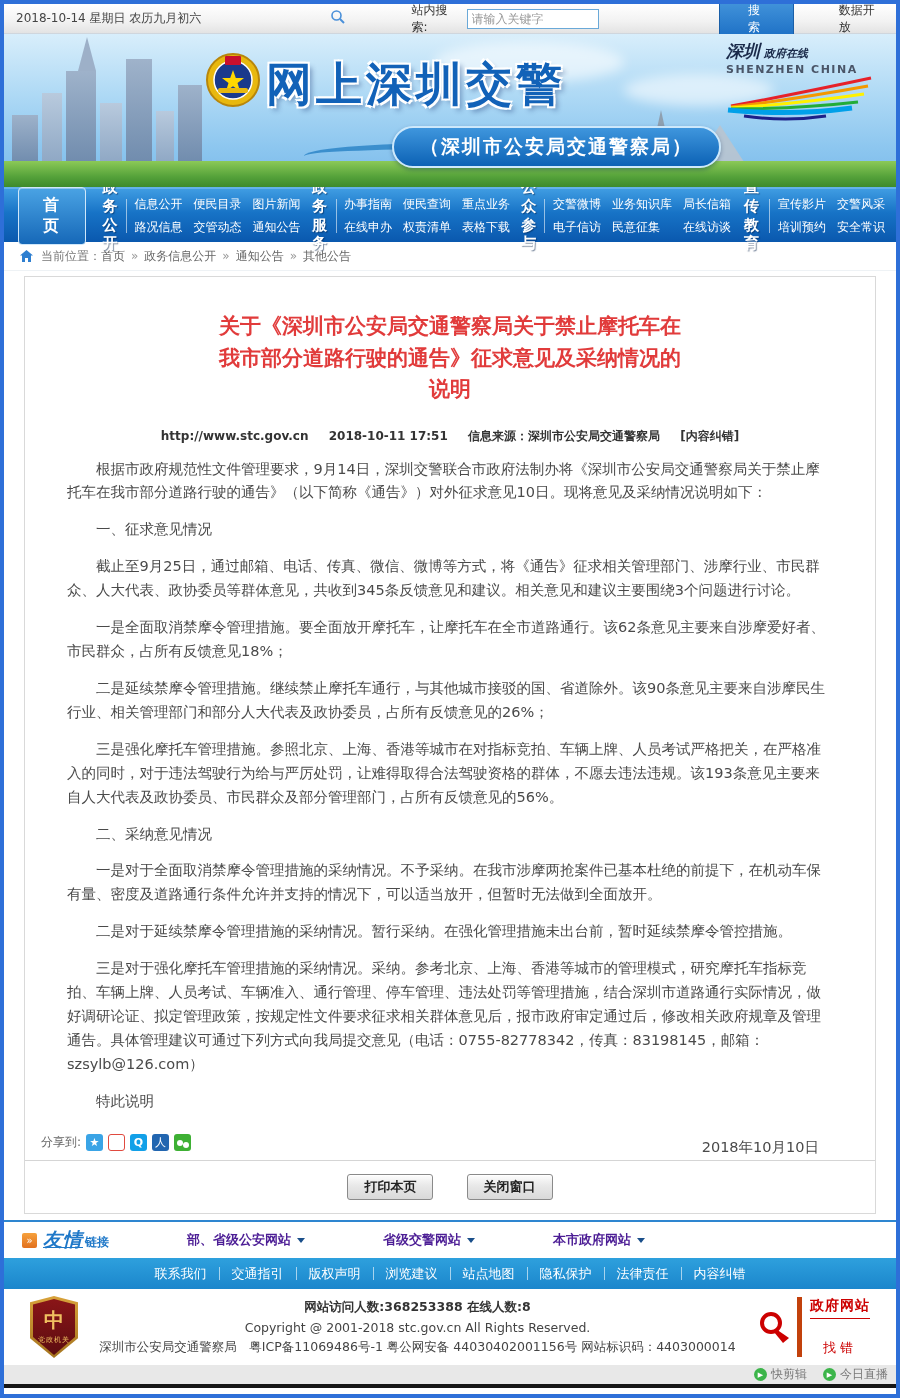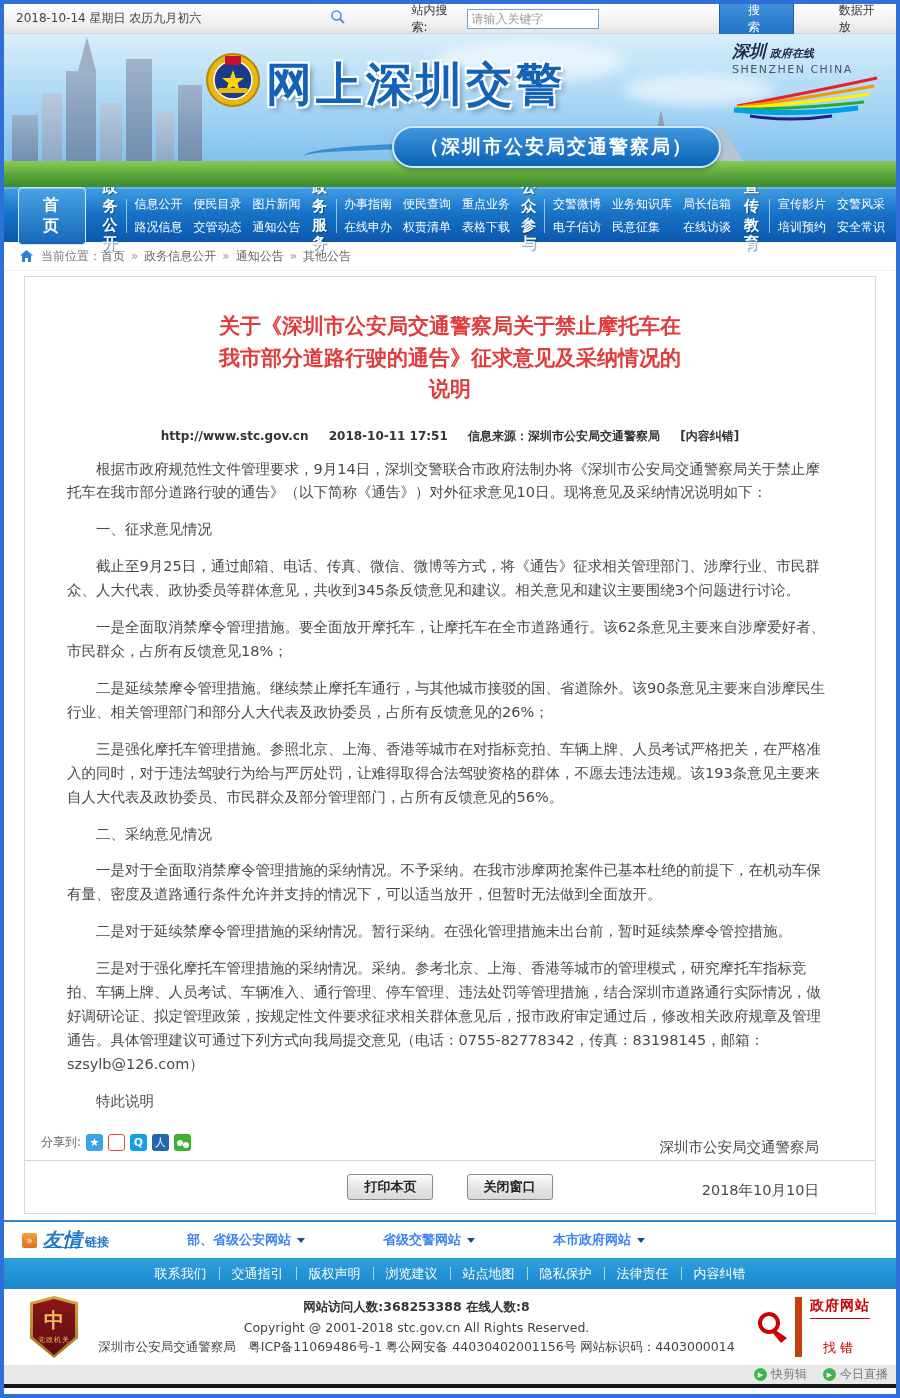--- a/index.html
+++ b/index.html
@@ -31,24 +31,24 @@
                background:linear-gradient(180deg,#8cc957 0%,#55a23a 60%,#3d8a2c 100%); }
   .arch { position:absolute; bottom:18px; left:300px; width:300px; height:26px; border-top:6px solid #2e86c8; border-radius:50% 50% 0 0; opacity:.85;}
   .pyr { position:absolute; bottom:22px; width:0; height:0; border-left:26px solid transparent; border-right:26px solid transparent; border-bottom:40px solid #b9c4cf; opacity:.9;}
   .tower { position:absolute; bottom:22px; width:0; height:0; border-left:12px solid transparent; border-right:12px solid transparent; border-bottom:55px solid #8d9aa8; opacity:.9;}
   .emblem { position:absolute; left:200px; top:16px; }
   .site-title { position:absolute; left:262px; top:20px; font-size:46px; font-weight:bold; color:#1262b8; letter-spacing:4px;
                 text-shadow:-2px -2px 0 #fff,2px -2px 0 #fff,-2px 2px 0 #fff,2px 2px 0 #fff,4px 4px 5px rgba(30,60,120,.45); }
   .site-sub { position:absolute; left:388px; top:92px; background:linear-gradient(180deg,#3f96dd,#0c62b5);
               border:2px solid #cde8fb; border-radius:22px; color:#fff; font-size:19px; font-weight:bold;
               padding:6px 26px; letter-spacing:2px; box-shadow:0 2px 4px rgba(0,40,90,.35); }
-  .govlogo { position:absolute; right:14px; top:6px; text-align:left; }
+  .govlogo { position:absolute; right:20px; top:6px; text-align:left; }
   .govlogo .cn { font-size:17px; font-weight:bold; font-style:italic; color:#1a2a4a; }
   .govlogo .cn small { font-size:11px; font-weight:bold; margin-left:4px; }
-  .govlogo .en { font-size:11px; font-weight:normal; color:#4a5568; letter-spacing:1.5px; }
+  .govlogo .en { font-size:11px; font-weight:bold; color:#4a5568; letter-spacing:1.5px; }
 
   
   .nav { height:55px; background:linear-gradient(180deg,#3f9ce2 0%,#1773c6 45%,#0a58ae 100%);
          border-top:2px solid #63b2ea; display:flex; align-items:center; padding:0 6px; color:#fff; }
   .home-btn { border:1px solid #cfe7fa; border-radius:4px; background:linear-gradient(180deg,#4aa3e4,#1668b8);
               padding:7px 13px; font-size:16px; font-weight:bold; color:#fff; margin:0 10px 0 8px; cursor:pointer;
               box-shadow:inset 0 1px 0 rgba(255,255,255,.4); letter-spacing:2px;}
   .nav-group { display:flex; align-items:center; margin:0 5px; }
   .ngt { font-size:15px; font-weight:bold; line-height:1.25; text-align:center; margin-right:7px; text-shadow:1px 1px 1px rgba(0,30,70,.5);}
   .nsep { width:1px; height:34px; background:rgba(255,255,255,.55); margin-right:8px; }
@@ -88,21 +88,21 @@
           padding:3px 16px; font-size:13px; color:#222; font-weight:bold; margin:0 14px; cursor:pointer;
           box-shadow:inset 0 1px 0 #fff; }
 
   
   .flinks { border-top:2px solid #2e86d0; height:38px; display:flex; align-items:center; padding:0 18px; background:#fff; }
   .flogo { display:flex; align-items:baseline; cursor:default; }
   .flogo .fic { width:15px; height:15px; background:linear-gradient(180deg,#f6a13c,#e2701d); color:#fff; font-size:10px;
                 display:inline-flex; align-items:center; justify-content:center; border-radius:2px; margin-right:6px; align-self:center;}
   .flogo .t1 { font-size:19px; font-weight:bold; font-style:italic; color:#1f78c8; letter-spacing:1px;text-decoration:underline;}
   .flogo .t2 { font-size:12px; font-weight:bold; color:#1f78c8; margin-left:2px; }
-  .fdrop { margin-left:78px; font-size:13px; font-weight:bold; color:#3b82f6; cursor:pointer; display:flex; align-items:center;}
+  .fdrop { margin-left:78px; font-size:13px; font-weight:bold; color:#4c1d95; cursor:pointer; display:flex; align-items:center;}
   .fdrop .car { width:0; height:0; border-left:4px solid transparent; border-right:4px solid transparent;
                 border-top:5px solid #1a4f8a; margin-left:6px; }
 
   
   .fnav { height:31px; background:linear-gradient(180deg,#2ea0dd,#1b86cc); display:flex; align-items:center; justify-content:center;
           color:#fff; font-size:13px; }
   .fnav span { padding:0 12px; cursor:pointer; border-left:1px solid rgba(255,255,255,.6); line-height:13px;}
   .fnav span:first-child { border-left:none; }
 
   
@@ -111,21 +111,21 @@
               clip-path:polygon(50% 0,100% 10%,100% 68%,50% 100%,0 68%,0 10%); display:flex; align-items:center; justify-content:center;}
   .shield-i { width:42px; height:56px; background:linear-gradient(180deg,#8a1518,#5c0d10);
               clip-path:polygon(50% 0,100% 10%,100% 68%,50% 100%,0 68%,0 10%);
               display:flex; flex-direction:column; align-items:center; justify-content:center; color:#f0c060; }
   .shield-i .zh { font-size:20px; font-weight:bold; line-height:1; }
   .shield-i .tx { font-size:7px; margin-top:5px; letter-spacing:1px; }
   .fcenter { flex:1; text-align:center; font-size:12.5px; color:#444; }
   .fcenter .l1 { font-weight:bold; color:#333; }
   .fcenter div { margin:4px 0; }
   .errlogo { display:flex; align-items:center; cursor:pointer; }
-  .errlogo .etxt { border-left:7px solid #c2410c; padding-left:8px; margin-left:6px; color:#c00; text-align:center;}
+  .errlogo .etxt { border-left:5px solid #c2410c; padding-left:8px; margin-left:6px; color:#c00; text-align:center;}
   .errlogo .e1 { font-size:14px; font-weight:bold; letter-spacing:1px; }
   .errlogo .e2 { font-size:13px; letter-spacing:4px; border-top:1px solid #c00; margin-top:3px; padding-top:20px;}
 
   
   .bstrip { height:19px; background:#e8e8e8; display:flex; justify-content:flex-end; align-items:center; padding-right:8px;
             font-size:12px; color:#777; gap:16px; }
   .bstrip .bitem { display:flex; align-items:center; cursor:pointer; }
   .bstrip .play { width:13px; height:13px; border-radius:50%; background:#3cb54a; color:#fff; font-size:7px;
                   display:inline-flex; align-items:center; justify-content:center; margin-right:4px; }
   .blackline { height:4px; background:#161616; }
@@ -297,21 +297,20 @@
         <p>一是全面取消禁摩令管理措施。要全面放开摩托车，让摩托车在全市道路通行。该62条意见主要来自涉摩爱好者、市民群众，占所有反馈意见18%；</p>
         <p>二是延续禁摩令管理措施。继续禁止摩托车通行，与其他城市接驳的国、省道除外。该90条意见主要来自涉摩民生行业、相关管理部门和部分人大代表及政协委员，占所有反馈意见的26%；</p>
         <p>三是强化摩托车管理措施。参照北京、上海、香港等城市在对指标竞拍、车辆上牌、人员考试严格把关，在严格准入的同时，对于违法驾驶行为给与严厉处罚，让难得取得合法驾驶资格的群体，不愿去违法违规。该193条意见主要来自人大代表及政协委员、市民群众及部分管理部门，占所有反馈意见的56%。</p>
         <p>二、采纳意见情况</p>
         <p>一是对于全面取消禁摩令管理措施的采纳情况。不予采纳。在我市涉摩两抢案件已基本杜绝的前提下，在机动车保有量、密度及道路通行条件允许并支持的情况下，可以适当放开，但暂时无法做到全面放开。</p>
         <p>二是对于延续禁摩令管理措施的采纳情况。暂行采纳。在强化管理措施未出台前，暂时延续禁摩令管控措施。</p>
         <p>三是对于强化摩托车管理措施的采纳情况。采纳。参考北京、上海、香港等城市的管理模式，研究摩托车指标竞拍、车辆上牌、人员考试、车辆准入、通行管理、停车管理、违法处罚等管理措施，结合深圳市道路通行实际情况，做好调研论证、拟定管理政策，按规定性文件要求征求相关群体意见后，报市政府审定通过后，修改相关政府规章及管理通告。具体管理建议可通过下列方式向我局提交意见（电话：0755-82778342，传真：83198145，邮箱：szsylb@126.com）</p>
         <p>特此说明</p>
       </div>
       <div class="a-sign">
-        <div>深圳市公安局交通警察局</div>
         <div>2018年10月10日</div>
       </div>
 
       <div class="share">
         <span>分享到:</span>
         <span class="ic ic-qzone">★</span>
         <span class="ic ic-weibo">◉</span>
         <span class="ic ic-qq">Q</span>
         <span class="ic ic-renren">人</span>
         <span class="ic ic-wechat">

